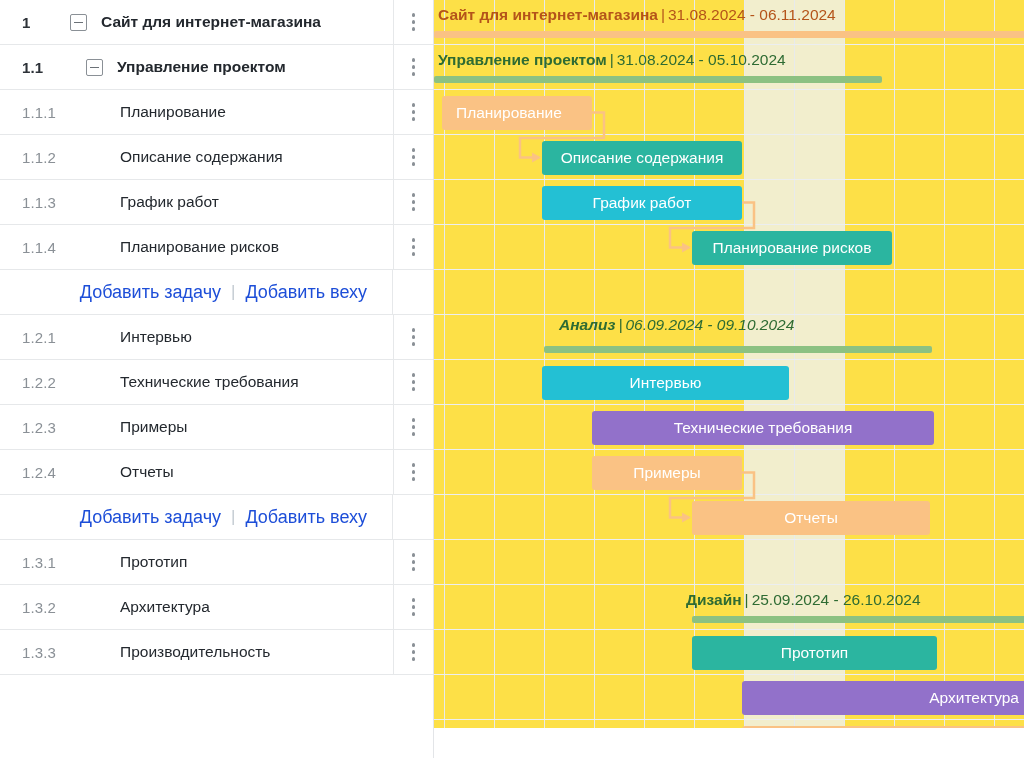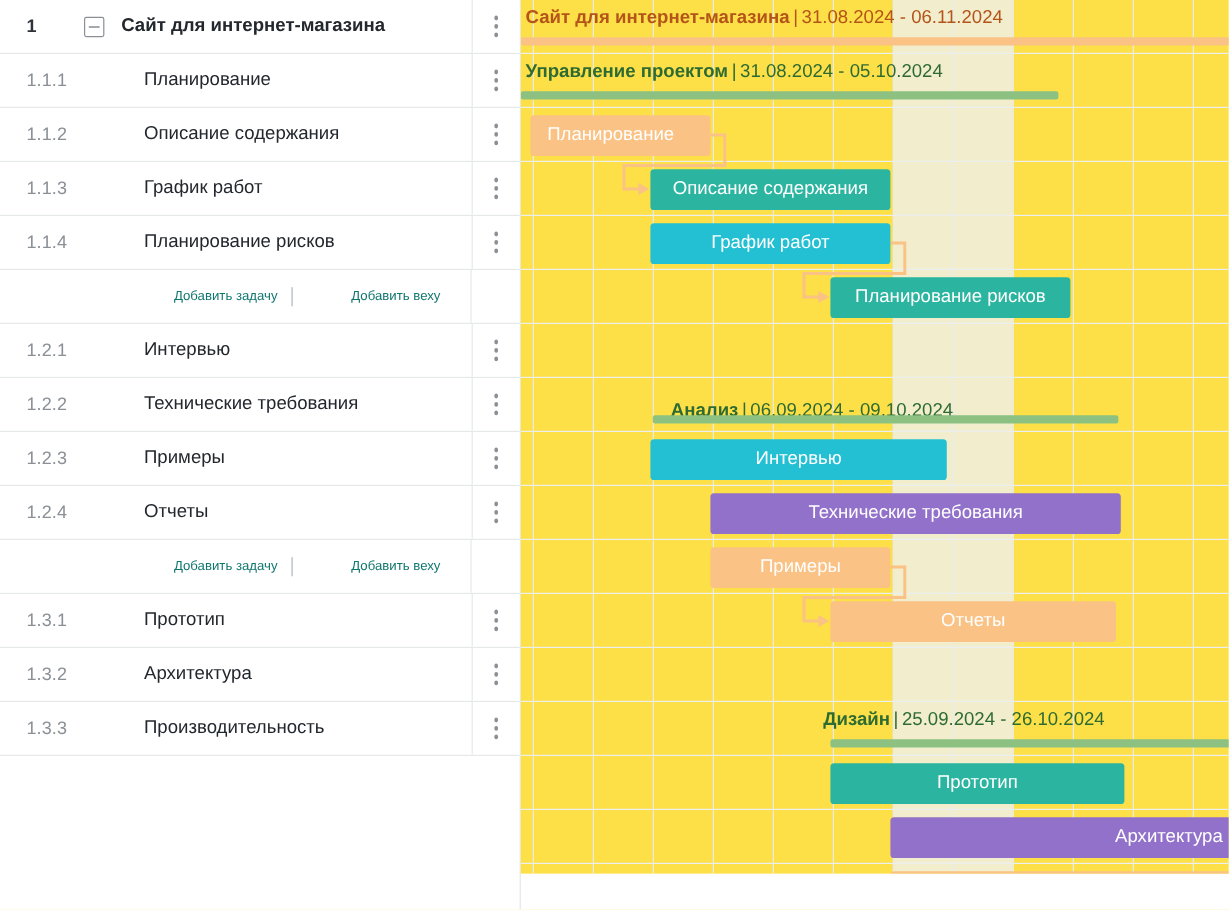--- a/index.html
+++ b/index.html
@@ -93,25 +93,24 @@
     border-bottom: 1px solid #e6e8ea;
     background: #fff;
     position: relative;
   }
   .addrow::after {
     content: "";
     position: absolute; right: 0; top: 0; width: 40px; height: 100%;
     border-left: 1px solid #e6e8ea;
   }
   .addlink {
-    font-size: 11px;
-    color: #0f766e;
+    font-size: 18px;
+    color: #1d4ed8;
     cursor: pointer;
     white-space: nowrap;
-    margin-left: 37px;
   }
   .addsep {
     color: #c3cad1;
     margin: 0 10px;
     font-size: 17px;
   }
 
   
   #timeline {
     position: relative;
@@ -169,20 +168,34 @@
 <body>
 
 <div id="app">
 
   <div id="grid">
       <div class="row lvl1">
         <div class="wbs">1</div>
         <div class="namecell">
           <span class="toggle"></span>
           <span class="tname">Сайт для интернет-магазина</span>
+        </div>
+        <div class="menucell">
+          <span class="dots">
+            <i></i>
+            <i></i>
+            <i></i>
+          </span>
+        </div>
+      </div>
+      <div class="row lvl2">
+        <div class="wbs">1.1</div>
+        <div class="namecell">
+          <span class="toggle"></span>
+          <span class="tname">Управление проектом</span>
         </div>
         <div class="menucell">
           <span class="dots">
             <i></i>
             <i></i>
             <i></i>
           </span>
         </div>
       </div>
       <div class="row lvl3">
@@ -375,21 +388,21 @@
         <polygon points="107,157.5 98,152.5 98,162.5" fill="#fac284"></polygon>
         <path d="M 308 202.5 H 320 V 228 H 236 V 247.5 H 255" fill="none" stroke="#fac284" stroke-width="2.5"></path>
         <polygon points="257,247.5 248,242.5 248,252.5" fill="#fac284"></polygon>
         <path d="M 308 472.5 H 320 V 498 H 236 V 517.5 H 255" fill="none" stroke="#fac284" stroke-width="2.5"></path>
         <polygon points="257,517.5 248,512.5 248,522.5" fill="#fac284"></polygon>
       </svg>
       <div class="sumlabel" style="left: 4px; top: 6px; color: rgb(180, 84, 26);"><span class="nm">Сайт для интернет-магазина</span><span class="pipe">|</span><span>31.08.2024 - 06.11.2024</span></div>
       <div class="summary" style="left: 0px; width: 599px; top: 31px; background: rgb(250, 194, 132);"></div>
       <div class="sumlabel" style="left: 4px; top: 51px; color: rgb(46, 107, 51);"><span class="nm">Управление проектом</span><span class="pipe">|</span><span>31.08.2024 - 05.10.2024</span></div>
       <div class="summary" style="left: 0px; width: 448px; top: 76px; background: rgb(140, 193, 130);"></div>
-      <div class="sumlabel" style="left: 125px; top: 334px; color: rgb(46, 107, 51);"><span class="nm">Анализ</span><span class="pipe">|</span><span>06.09.2024 - 09.10.2024</span></div>
+      <div class="sumlabel" style="left: 125px; top: 316px; color: rgb(46, 107, 51); font-style: italic;"><span class="nm">Анализ</span><span class="pipe">|</span><span>06.09.2024 - 09.10.2024</span></div>
       <div class="summary" style="left: 110px; width: 388px; top: 346px; background: rgb(140, 193, 130);"></div>
       <div class="sumlabel" style="left: 252px; top: 591px; color: rgb(46, 107, 51);"><span class="nm">Дизайн</span><span class="pipe">|</span><span>25.09.2024 - 26.10.2024</span></div>
       <div class="summary" style="left: 258px; width: 341px; top: 616px; background: rgb(140, 193, 130);"></div>
       <div class="bar left-label" style="left: 8px; width: 150px; top: 96px; background: rgb(250, 194, 132);">
         <span>Планирование</span>
       </div>
       <div class="bar" style="left: 108px; width: 200px; top: 141px; background: rgb(43, 181, 160);">
         <span>Описание содержания</span>
       </div>
       <div class="bar" style="left: 108px; width: 200px; top: 186px; background: rgb(35, 192, 212);">

